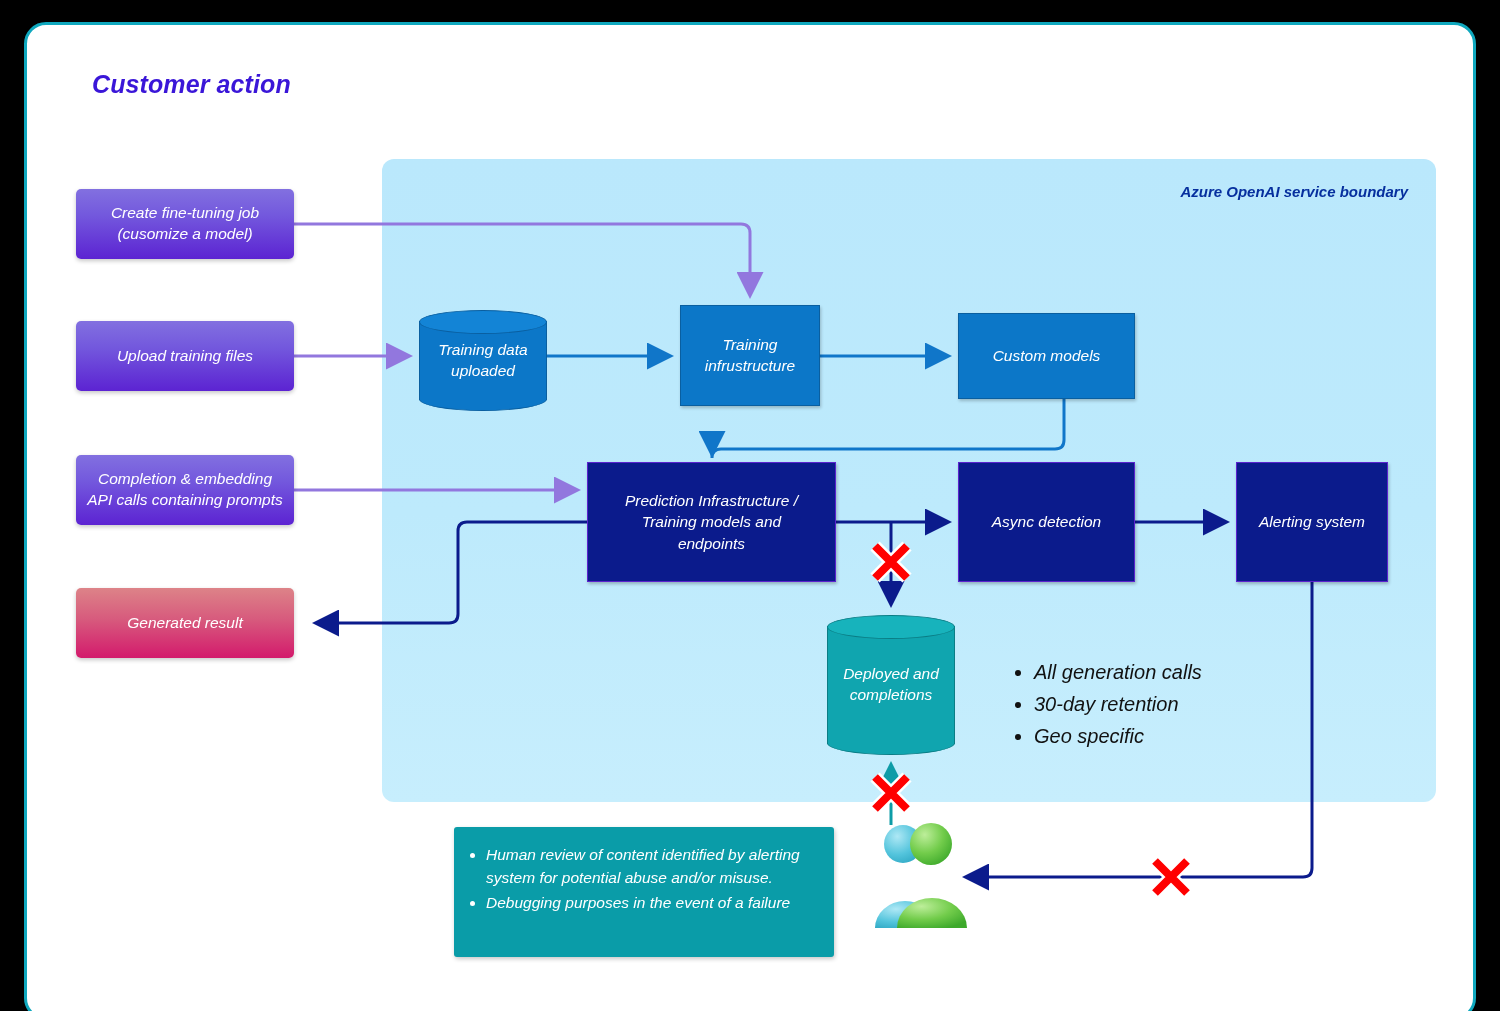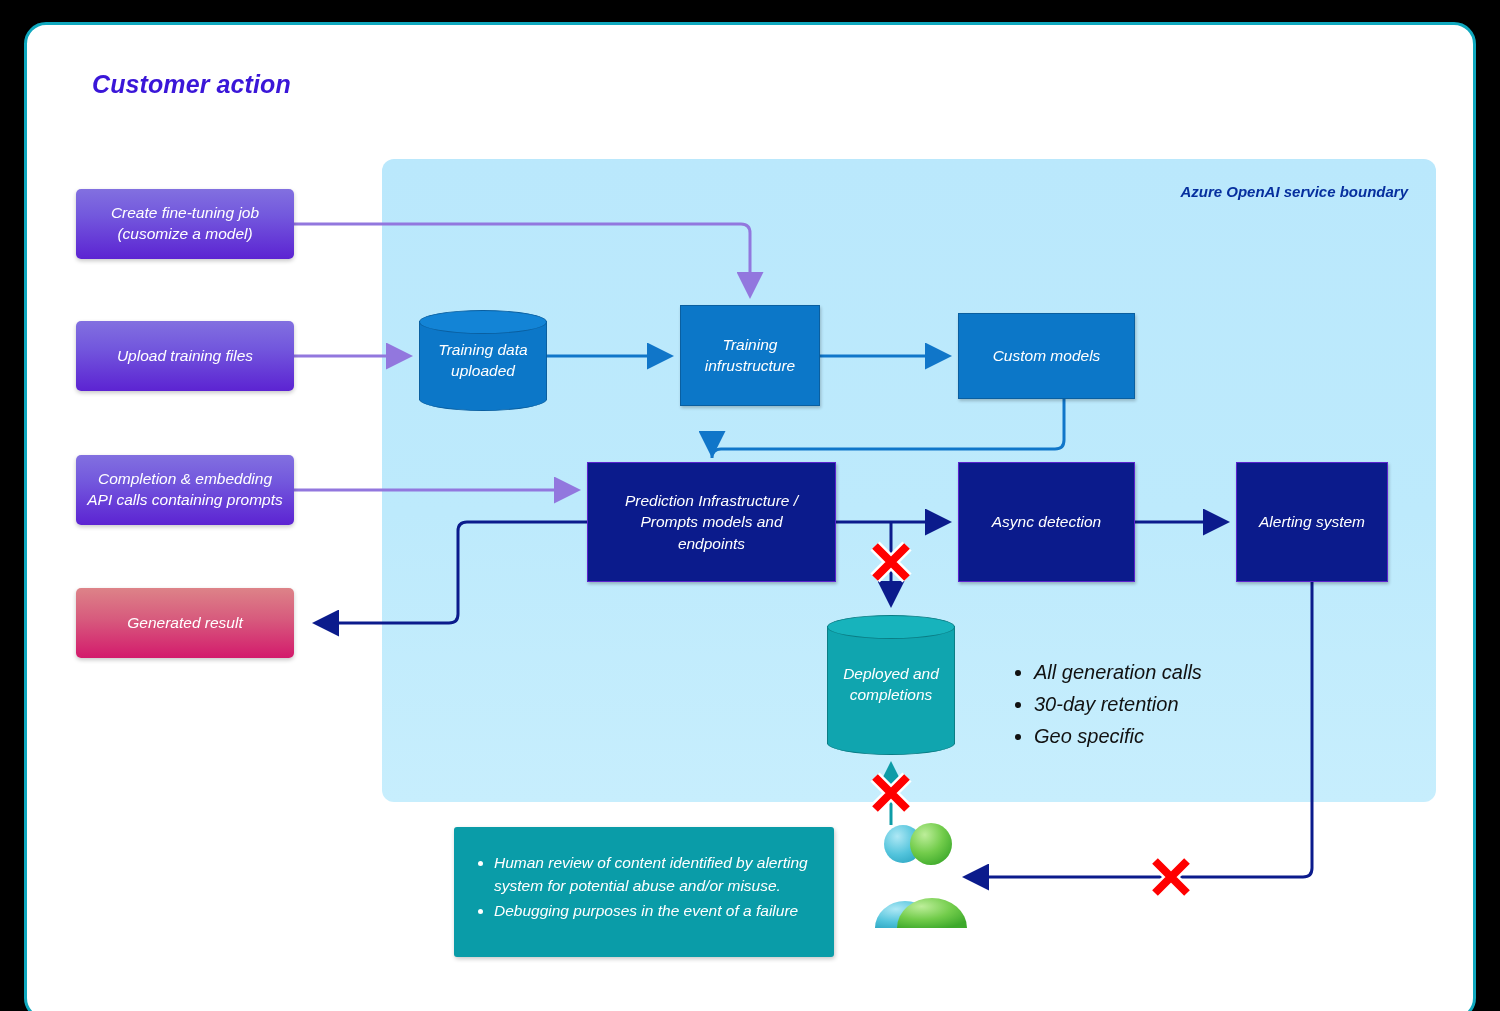--- a/index.html
+++ b/index.html
@@ -119,21 +119,21 @@
   #bullets-retention li{ margin:0 0 1px 0; }
 
   
   #teal-review{
     position:absolute; left:427px; top:802px; width:380px; height:130px;
     background:#0A9CA8; border-radius:3px;
     box-shadow:1px 2px 4px rgba(0,0,0,.22);
     color:#fff; font-size:15.5px; line-height:1.49;
     box-sizing:border-box; padding:16px 18px 10px 6px;
   }
-  #teal-review ul{ margin:8px; padding-left:26px; }
+  #teal-review ul{ margin:0; padding-left:26px; }
   #teal-review li{ margin-bottom:2px; }
 
   
   #people{ position:absolute; left:840px; top:795px; width:110px; height:110px; }
 
   svg.wires{ position:absolute; left:0; top:0; width:1452px; height:967px; overflow:visible; pointer-events:none;}
 
   .xmark{ position:absolute; width:46px; height:46px; }
 </style>
 </head>
@@ -237,21 +237,21 @@
       </div>
     </div>
 
     <div class="bluebox" id="b-custom-models">
       <div>Custom models</div>
     </div>
 
     <div class="navybox" id="n-prediction">
       <div>
         <div>Prediction Infrastructure /</div>
-        <div>Prompts models and</div>
+        <div>Training models and</div>
         <div>endpoints</div>
       </div>
     </div>
 
     <div class="navybox" id="n-async">
       <div>Async detection</div>
     </div>
 
     <div class="navybox" id="n-alerting">
       <div>Alerting system</div>

